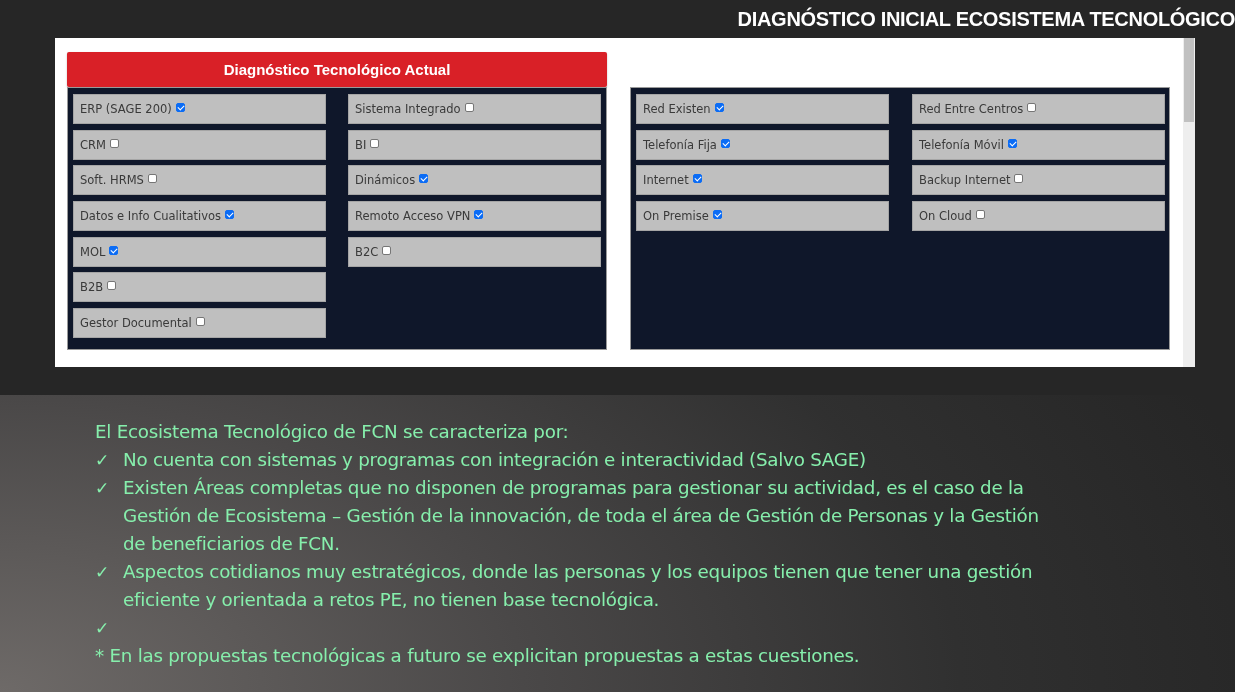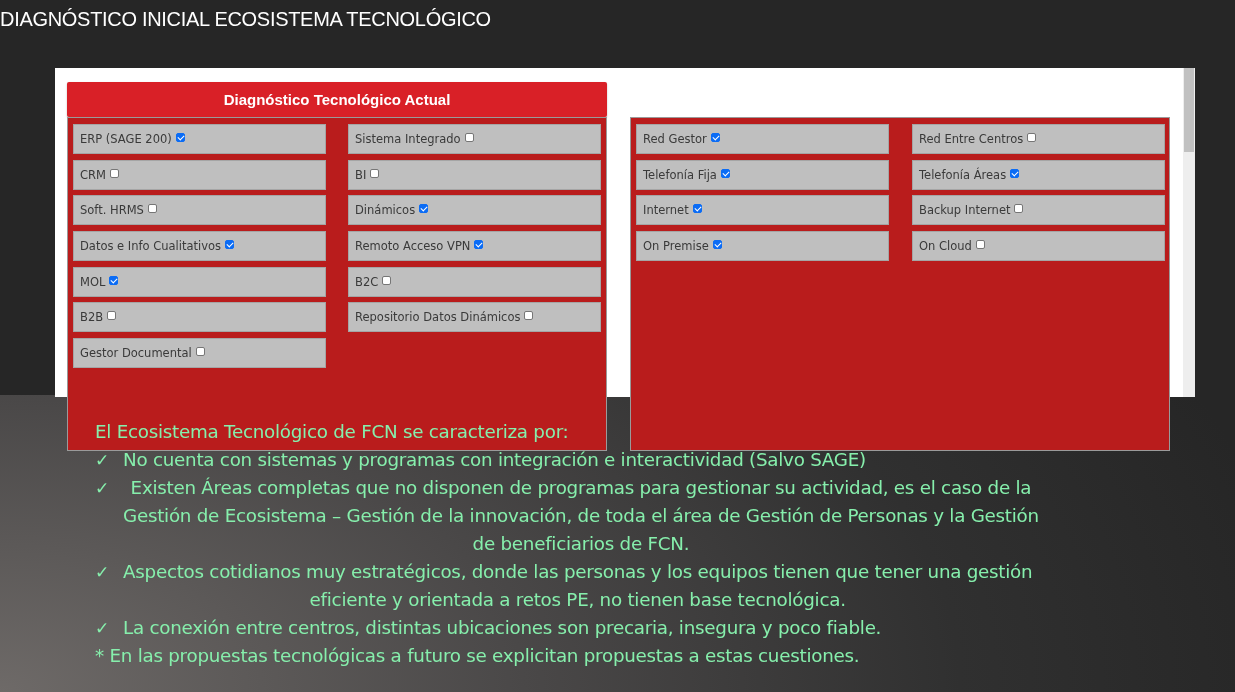--- a/index.html
+++ b/index.html
@@ -5,47 +5,47 @@
   * { box-sizing: border-box; margin: 0; padding: 0; }
   html, body { width: 1235px; height: 692px; overflow: hidden; }
   body {
     position: relative;
     font-family: "DejaVu Sans", sans-serif;
     background: radial-gradient(ellipse at 0% 100%, #6e6a68 0%, #4a4848 30%, #303030 55%, #262626 75%);
     background-color: #262626;
   }
   .top-band { position: absolute; left: 0; top: 0; width: 1235px; height: 395px; background: #262626; }
   .slide-title {
-    position: absolute; left: 0; top: 8px; width: 1235px; text-align: left;
-    color: #ffffff; font-family: "Liberation Sans", sans-serif; font-weight: normal;
+    position: absolute; left: 0; top: 8px; width: 1235px; text-align: right;
+    color: #ffffff; font-family: "Liberation Sans", sans-serif; font-weight: bold;
     font-size: 20px; letter-spacing: -0.3px;
   }
   .screen {
-    position: absolute; left: 55px; top: 68px; width: 1140px; height: 329px;
+    position: absolute; left: 55px; top: 38px; width: 1140px; height: 329px;
     background: #ffffff;
     padding-left: 20px;
   }
   .scrollbar {
     position: absolute; right: 0; top: 0; width: 12px; height: 329px; background: #eeeeee;
   }
   .scroll-thumb {
     position: absolute; left: 1px; top: 0; width: 10px; height: 84px; background: #c1c1c1;
   }
   .card { position: absolute; top: 14px; width: 540px; height: 298px; }
   .card-left { left: 12px; }
   .card-right { left: 575px; }
   .card-header {
     height: 35px; background: #d92027; border-radius: 2px; color: #fff;
     font-family: "Liberation Sans", sans-serif; font-weight: bold; font-size: 15px;
     display: flex; align-items: center; justify-content: center;
     box-shadow: 0 1px 2px rgba(0,0,0,0.25);
   }
   .card-body {
-    position: absolute; top: 35px; left: 0; width: 540px; height: 334px;
-    background: #b91c1c; border: 1px solid #9a9a9a;
+    position: absolute; top: 35px; left: 0; width: 540px; height: 263px;
+    background: #0f172a; border: 1px solid #9a9a9a;
   }
   .item {
     position: absolute; width: 253px; height: 30px; background: #bfbfbf;
     border: 1px solid #a5a5a5; display: flex; align-items: center; padding-left: 6px;
     font-family: "DejaVu Sans", sans-serif; font-size: 11.5px; color: #3a3a3a;
   }
   .item .lbl { white-space: nowrap; }
   .cb {
     display: inline-block; width: 9px; height: 9px; margin-left: 4px; border-radius: 2px;
     border: 1px solid #767676; background: #fff; position: relative; top: -2px; flex-shrink: 0;
@@ -56,21 +56,21 @@
     border: solid #fff; border-width: 0 1.5px 1.5px 0; transform: rotate(45deg);
   }
   .body-text {
     position: absolute; left: 95px; top: 418px; width: 1100px;
     color: #86efac; font-family: "DejaVu Sans", sans-serif; font-size: 18.3px; line-height: 28px;
     letter-spacing: -0.25px;
   }
   .line { white-space: nowrap; }
   .bullet { display: flex; }
   .bullet .chk { width: 28px; flex-shrink: 0; font-size: 17px; }
-  .bullet .txt { white-space: nowrap; text-align: center; }
+  .bullet .txt { white-space: nowrap; }
   .bullet .txt div { white-space: nowrap; }
 </style>
 </head>
 <body>
 
 <div class="top-band"></div>
 <div class="slide-title">DIAGNÓSTICO INICIAL ECOSISTEMA TECNOLÓGICO</div>
 
 <div class="screen">
 
@@ -121,52 +121,48 @@
           <span class="cb on"></span>
         </div>
       <div class="item" style="left:280px;top:113px">
           <span class="lbl">Remoto Acceso VPN</span>
           <span class="cb on"></span>
         </div>
       <div class="item" style="left:280px;top:149px">
           <span class="lbl">B2C</span>
           <span class="cb"></span>
         </div>
-      <div class="item" style="left:280px;top:184px">
-          <span class="lbl">Repositorio Datos Dinámicos</span>
-          <span class="cb"></span>
-        </div>
     </div>
   </div>
 
   <div class="card card-right">
     <div class="card-body">
       <div class="item" style="left:5px;top:6px">
-          <span class="lbl">Red Gestor</span>
+          <span class="lbl">Red Existen</span>
           <span class="cb on"></span>
         </div>
       <div class="item" style="left:5px;top:42px">
           <span class="lbl">Telefonía Fija</span>
           <span class="cb on"></span>
         </div>
       <div class="item" style="left:5px;top:77px">
           <span class="lbl">Internet</span>
           <span class="cb on"></span>
         </div>
       <div class="item" style="left:5px;top:113px">
           <span class="lbl">On Premise</span>
           <span class="cb on"></span>
         </div>
 
       <div class="item" style="left:281px;top:6px">
           <span class="lbl">Red Entre Centros</span>
           <span class="cb"></span>
         </div>
       <div class="item" style="left:281px;top:42px">
-          <span class="lbl">Telefonía Áreas</span>
+          <span class="lbl">Telefonía Móvil</span>
           <span class="cb on"></span>
         </div>
       <div class="item" style="left:281px;top:77px">
           <span class="lbl">Backup Internet</span>
           <span class="cb"></span>
         </div>
       <div class="item" style="left:281px;top:113px">
           <span class="lbl">On Cloud</span>
           <span class="cb"></span>
         </div>
@@ -200,19 +196,16 @@
   <div class="bullet">
     <span class="chk">✓</span>
     <div class="txt">
       <div>Aspectos cotidianos muy estratégicos, donde las personas y los equipos tienen que tener una gestión</div>
       <div>eficiente y orientada a retos PE, no tienen base tecnológica.</div>
     </div>
   </div>
 
   <div class="bullet">
     <span class="chk">✓</span>
-    <div class="txt">
-      <div>La conexión entre centros, distintas ubicaciones son precaria, insegura y poco fiable.</div>
-    </div>
   </div>
 
   <div class="line">* En las propuestas tecnológicas a futuro se explicitan propuestas a estas cuestiones.</div>
 </div>
 
 </body></html>

